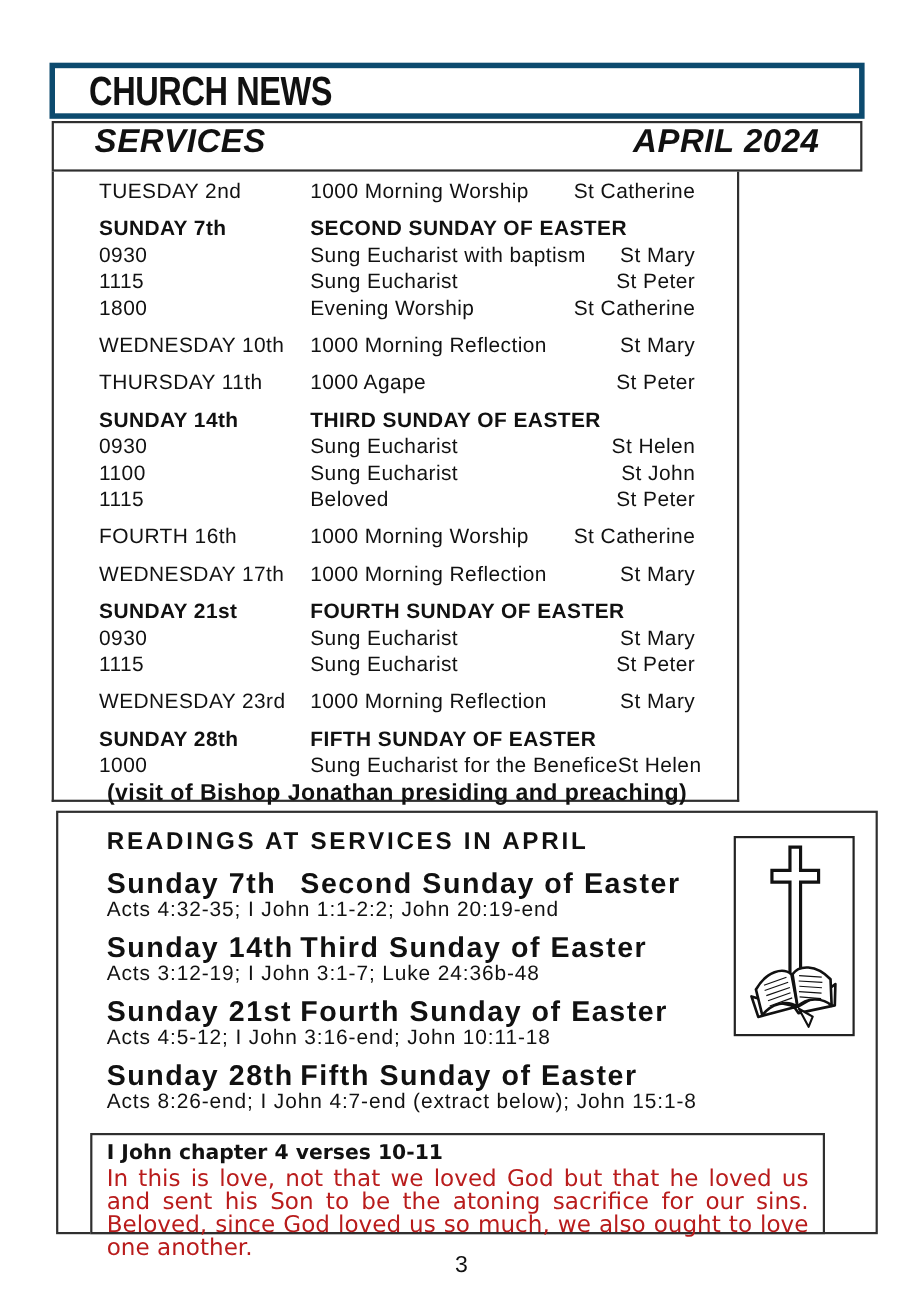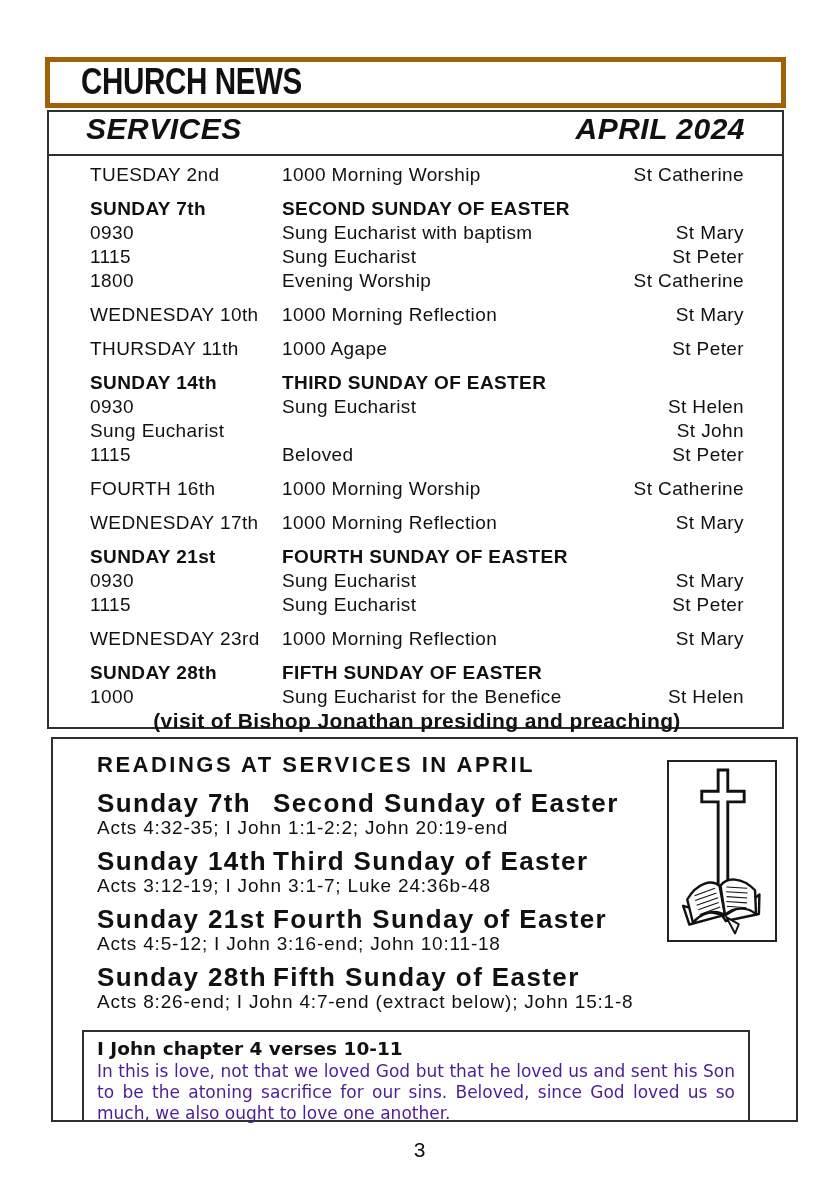--- a/index.html
+++ b/index.html
@@ -4,41 +4,41 @@
 <style>
   html,body { margin:0; padding:0; background:#fff; }
   .page {
     position:relative; width:839px; height:1191px; background:#ffffff;
     font-family:"Liberation Sans", sans-serif; color:#111; overflow:hidden;
   }
 
   
   .masthead {
     position:absolute; left:45px; top:57px; width:741px; height:51px;
-    border:5px solid #a16207; box-sizing:border-box;
-    display:flex; align-items:flex-end; background:#fff;
+    border:5px solid #0c4a6e; box-sizing:border-box;
+    display:flex; align-items:flex-start; background:#fff;
   }
   .masthead-title {
     font-size:37px; font-weight:bold; letter-spacing:-0.5px; white-space:nowrap;
     transform:scaleX(0.8); transform-origin:left center; margin-left:31px;
   }
 
   
   .services-header {
     position:absolute; left:47px; top:110px; width:737px; height:46px;
     border:2px solid #2f2f2f; box-sizing:border-box;
     display:flex; justify-content:space-between; align-items:flex-start; padding:0 37px;
   }
   .services-title, .services-period {
     font-size:30px; font-weight:bold; font-style:italic; letter-spacing:0.5px; white-space:nowrap;
   }
 
   
   .services-box {
-    position:absolute; left:47px; top:156px; width:737px; height:573px;
+    position:absolute; left:47px; top:156px; width:625px; height:573px;
     border:2px solid #2f2f2f; border-top:none; box-sizing:border-box;
     padding:7px 38px 0 41px;
   }
   .srow { display:flex; line-height:24px; font-size:19px; letter-spacing:0.4px; }
   .srow.gap { margin-top:10px; }
   .srow.bold { font-weight:bold; }
   .srow .c1 { flex:none; width:192px; white-space:nowrap; }
   .srow .c2 { flex:1; white-space:nowrap; }
   .srow .c3 { flex:none; text-align:center; white-space:nowrap; }
   .services-note { text-align:center; line-height:24px; font-size:21px; letter-spacing:0.4px;font-weight:bold; }
@@ -63,21 +63,21 @@
   }
   .illustration-box svg { display:block; width:100%; height:100%; }
 
   
   .extract-box {
     position:absolute; left:29px; top:291px; width:668px; height:92px;
     border:2px solid #2f2f2f; box-sizing:border-box; padding:6px 13px 0 13px;
     font-family:"DejaVu Sans", sans-serif; background:#fff;
   }
   .extract-heading { font-size:18.5px; font-weight:bold; line-height:21px; margin-bottom:2px; }
-  .extract-body { font-size:17px; line-height:21px; text-align:justify; color:#4c1d95; }
+  .extract-body { font-size:21px; line-height:21px; text-align:justify; color:#b91c1c; }
 
   
   .page-number {
     position:absolute; left:0; right:0; top:1138px; text-align:center;
     font-size:21px; color:#111;
   }
 </style>
 </head>
 <body>
 
@@ -133,20 +133,21 @@
           <span class="c1">SUNDAY 14th</span>
           <span class="c2">THIRD SUNDAY OF EASTER</span>
           <span class="c3"></span>
         </div>
         <div class="srow">
           <span class="c1">0930</span>
           <span class="c2">Sung Eucharist</span>
           <span class="c3">St Helen</span>
         </div>
         <div class="srow">
+          <span class="c1">1100</span>
           <span class="c2">Sung Eucharist</span>
           <span class="c3">St John</span>
         </div>
         <div class="srow">
           <span class="c1">1115</span>
           <span class="c2">Beloved</span>
           <span class="c3">St Peter</span>
         </div>
         <div class="srow gap">
           <span class="c1">FOURTH 16th</span>

